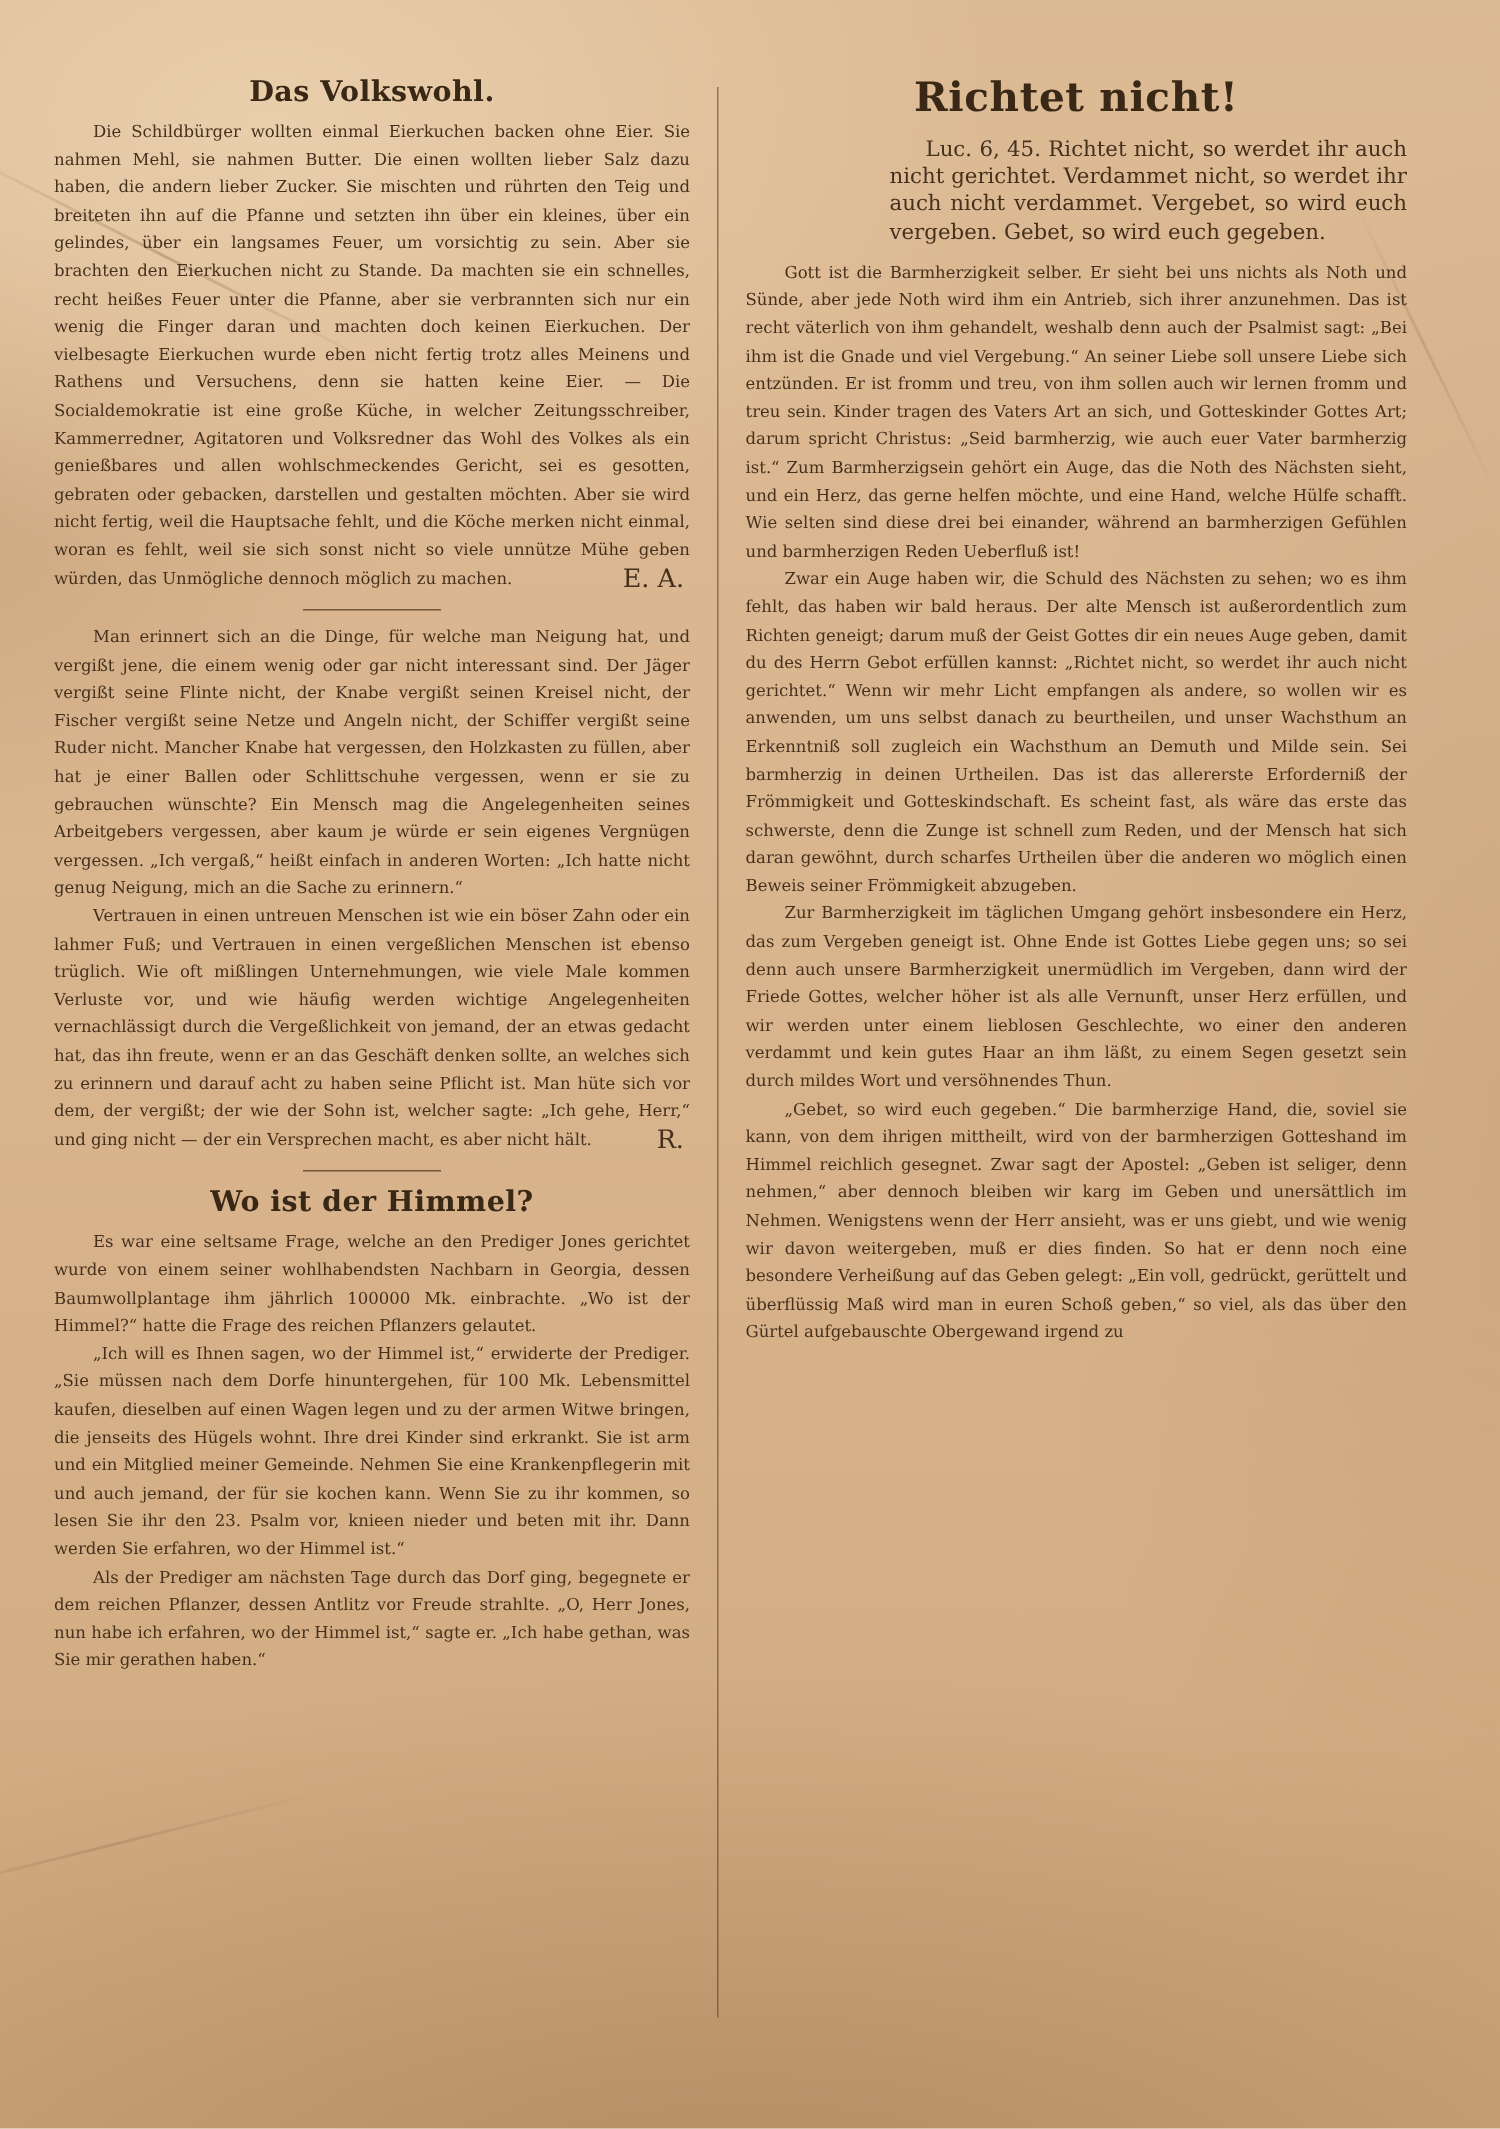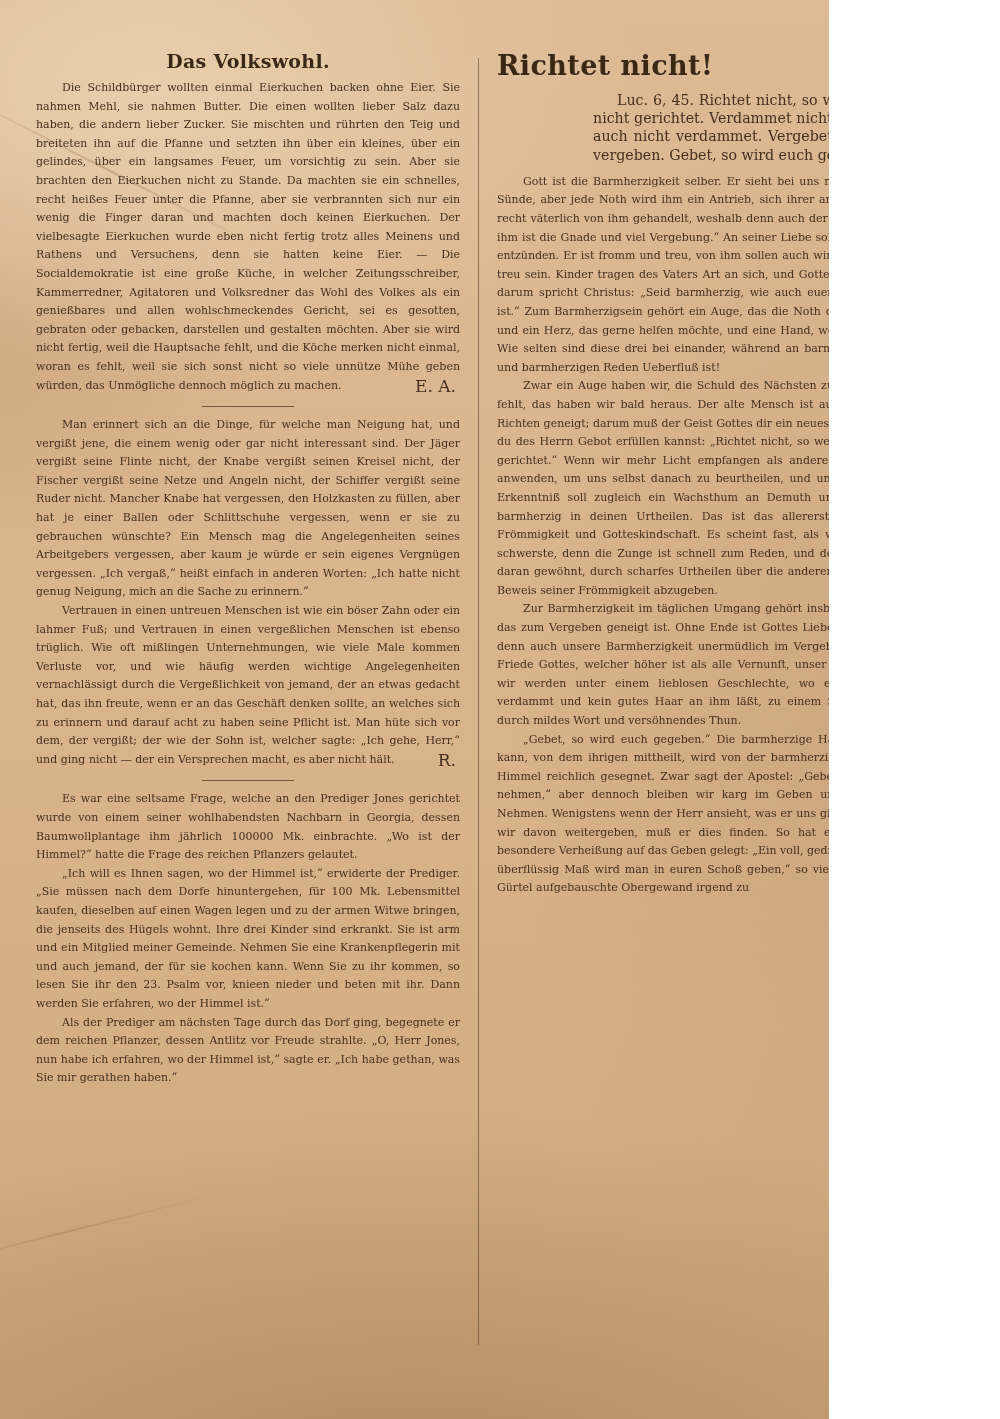--- a/index.html
+++ b/index.html
@@ -1,18 +1,18 @@
 <!DOCTYPE html>
 <html><head>
 <meta charset="utf-8">
 <style>
   html, body { margin:0; padding:0; }
   .page {
     position:relative;
-    width:829px; height:1419px;
+    width:1000px; height:1419px;
     overflow:hidden;
     background:
       radial-gradient(ellipse 700px 420px at 18% 6%, rgba(247,228,197,0.50), rgba(247,228,197,0) 70%),
       radial-gradient(ellipse 1200px 520px at 50% 104%, rgba(124,82,46,0.30), rgba(124,82,46,0) 70%),
       radial-gradient(ellipse 500px 900px at 103% 50%, rgba(139,95,56,0.14), rgba(139,95,56,0) 70%),
       radial-gradient(ellipse 420px 300px at -4% 25%, rgba(150,105,65,0.18), rgba(150,105,65,0) 70%),
       linear-gradient(180deg, #dcba94 0%, #d9b58e 45%, #d5af86 72%, #cda67b 100%);
     font-family:"DejaVu Serif", "Liberation Serif", serif;
     color:#44301d;
   }
@@ -35,21 +35,21 @@
     position:absolute; left:478px; top:58px;
     width:1px; height:1287px;
     background:rgba(77,54,34,0.55);
   }
 
   .title {
     font-size:19px; font-weight:bold; text-align:center;
     margin:0 0 7px 0; color:#3a2816; letter-spacing:0.3px;
   }
   .main-title {
-    font-size:27px; font-weight:bold; text-align:left;
+    font-size:27px; font-weight:bold; text-align:center;
     margin:0 0 10px 0; color:#3a2816; letter-spacing:0.4px;
   }
   .subtitle {
     font-size:14.5px; text-align:center; margin:0 0 9px 0;
   }
   .epigraph {
     font-size:14.2px; line-height:18.2px; text-align:justify;
     margin:0 0 9px 96px; text-indent:24px;
   }
   .body {
@@ -87,20 +87,21 @@
     </section>
 
     <section>
       <p class="body">Man erinnert sich an die Dinge, für welche man Neigung hat, und vergißt jene, die einem wenig oder gar nicht interessant sind. Der Jäger vergißt seine Flinte nicht, der Knabe vergißt seinen Kreisel nicht, der Fischer vergißt seine Netze und Angeln nicht, der Schiffer vergißt seine Ruder nicht. Mancher Knabe hat vergessen, den Holzkasten zu füllen, aber hat je einer Ballen oder Schlittschuhe vergessen, wenn er sie zu gebrauchen wünschte? Ein Mensch mag die Angelegenheiten seines Arbeitgebers vergessen, aber kaum je würde er sein eigenes Vergnügen vergessen. „Ich vergaß,“ heißt einfach in anderen Worten: „Ich hatte nicht genug Neigung, mich an die Sache zu erinnern.“</p>
       <p class="body">Vertrauen in einen untreuen Menschen ist wie ein böser Zahn oder ein lahmer Fuß; und Vertrauen in einen vergeßlichen Menschen ist ebenso trüglich. Wie oft mißlingen Unternehmungen, wie viele Male kommen Verluste vor, und wie häufig werden wichtige Angelegenheiten vernachlässigt durch die Vergeßlichkeit von jemand, der an etwas gedacht hat, das ihn freute, wenn er an das Geschäft denken sollte, an welches sich zu erinnern und darauf acht zu haben seine Pflicht ist. Man hüte sich vor dem, der vergißt; der wie der Sohn ist, welcher sagte: „Ich gehe, Herr,“ und ging nicht — der ein Versprechen macht, es aber nicht hält.</p>
       <div class="sig">R.</div>
       <div class="rule"></div>
     </section>
 
     <section>
+      <h2 class="title">Wo ist der Himmel?</h2>
       <p class="body">Es war eine seltsame Frage, welche an den Prediger Jones gerichtet wurde von einem seiner wohlhabendsten Nachbarn in Georgia, dessen Baumwollplantage ihm jährlich 100000 Mk. einbrachte. „Wo ist der Himmel?“ hatte die Frage des reichen Pflanzers gelautet.</p>
       <p class="body">„Ich will es Ihnen sagen, wo der Himmel ist,“ erwiderte der Prediger. „Sie müssen nach dem Dorfe hinuntergehen, für 100 Mk. Lebensmittel kaufen, dieselben auf einen Wagen legen und zu der armen Witwe bringen, die jenseits des Hügels wohnt. Ihre drei Kinder sind erkrankt. Sie ist arm und ein Mitglied meiner Gemeinde. Nehmen Sie eine Krankenpflegerin mit und auch jemand, der für sie kochen kann. Wenn Sie zu ihr kommen, so lesen Sie ihr den 23. Psalm vor, knieen nieder und beten mit ihr. Dann werden Sie erfahren, wo der Himmel ist.“</p>
       <p class="body">Als der Prediger am nächsten Tage durch das Dorf ging, begegnete er dem reichen Pflanzer, dessen Antlitz vor Freude strahlte. „O, Herr Jones, nun habe ich erfahren, wo der Himmel ist,“ sagte er. „Ich habe gethan, was Sie mir gerathen haben.“</p>
 
     </section>
 
   </div>
 
   <div class="col right">
 

